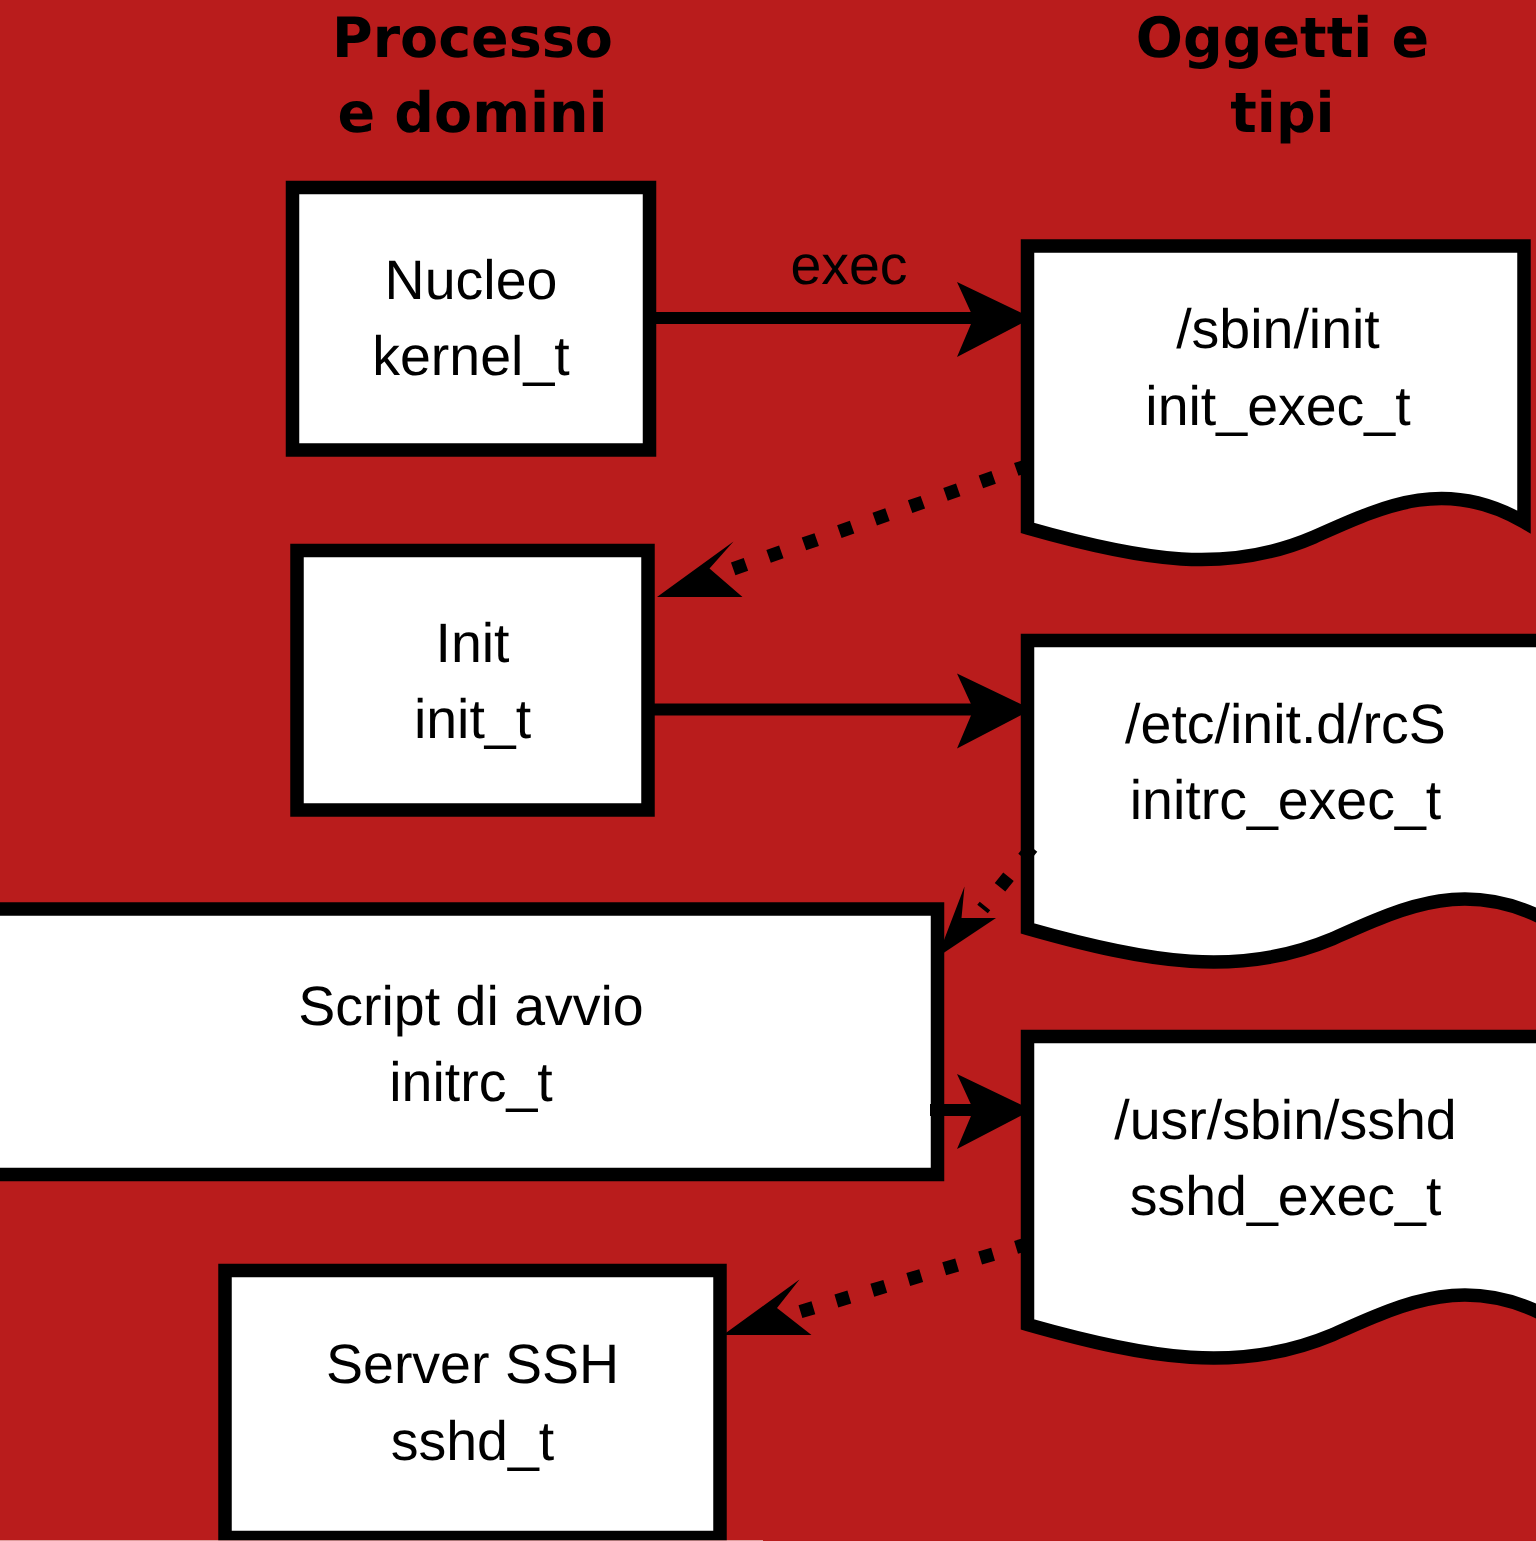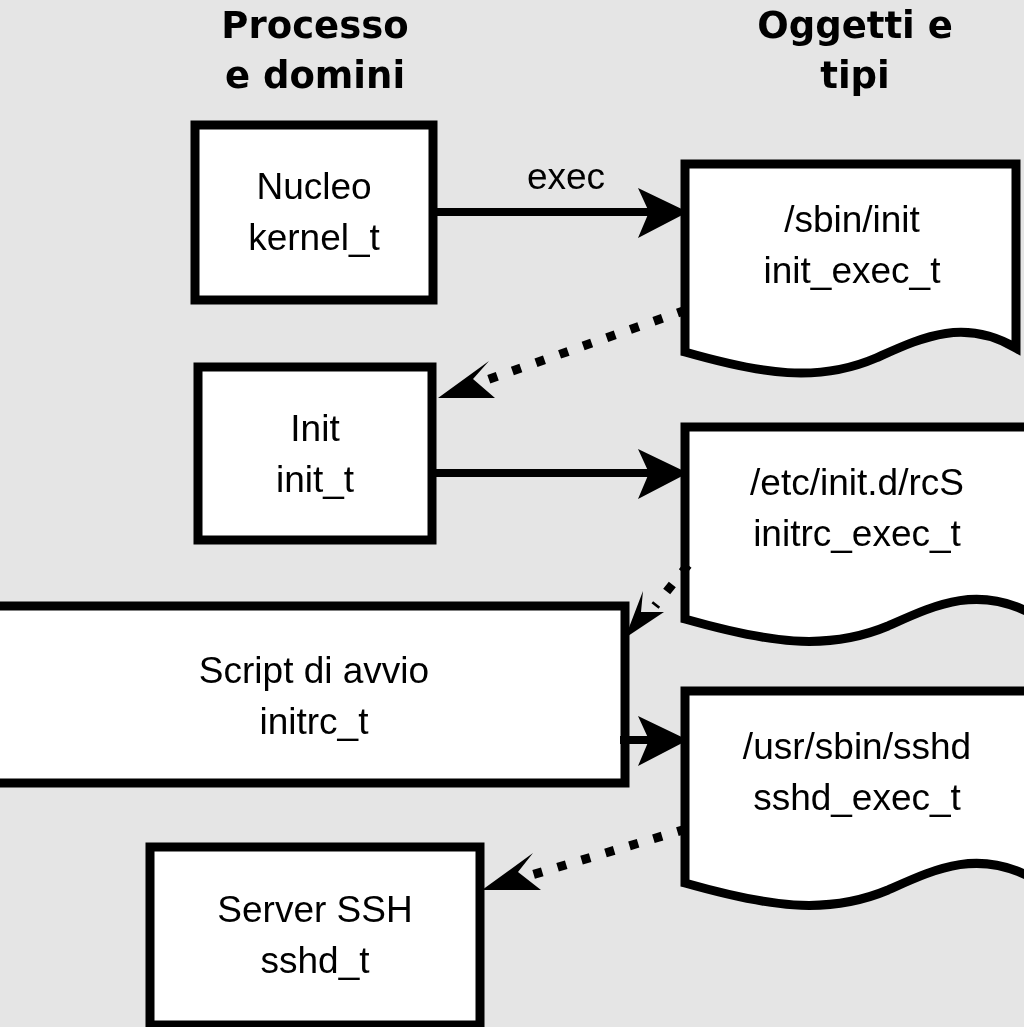--- a/index.html
+++ b/index.html
@@ -4,21 +4,21 @@
 <style>
   html, body {
     margin: 0;
     padding: 0;
     background: #ffffff;
   }
   #page {
     position: relative;
     width: 1024px;
     height: 1027px;
-    background: #e5e5e5;
+    background: #b91c1c;
     overflow: hidden;
     font-family: "Liberation Sans", sans-serif;
   }
   svg.diagram {
     position: absolute;
     left: 0;
     top: 0;
     width: 1024px;
     height: 1027px;
     display: block;

